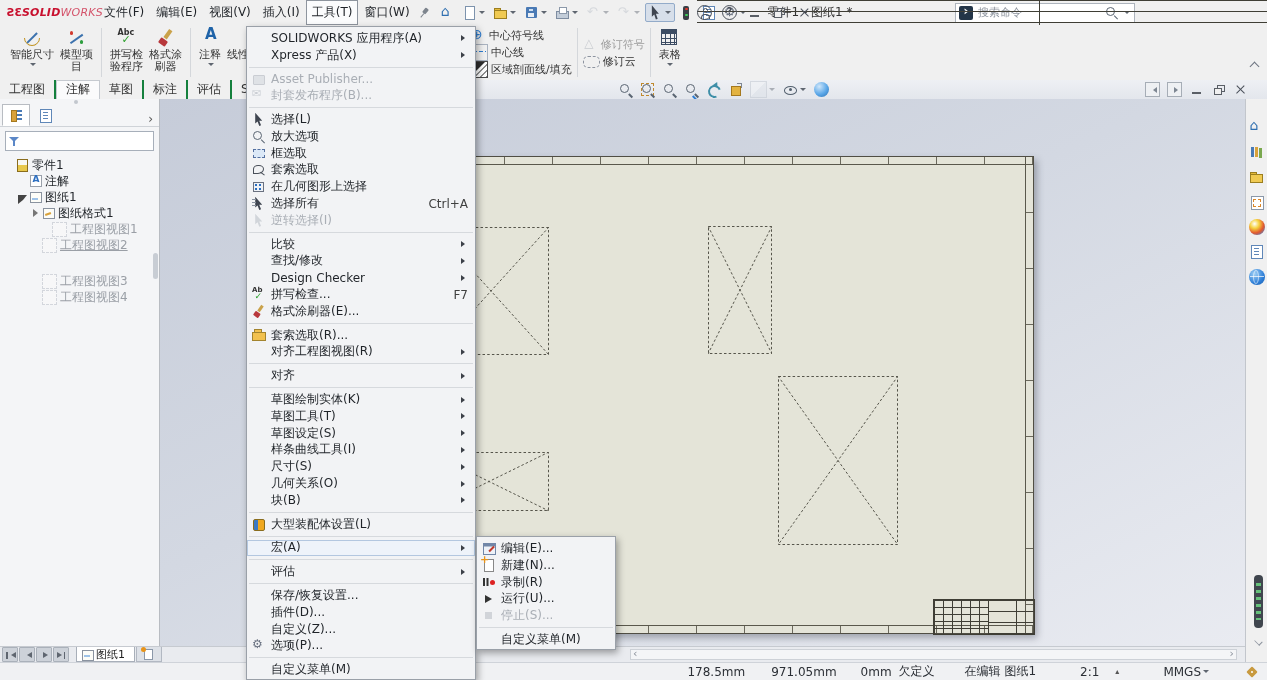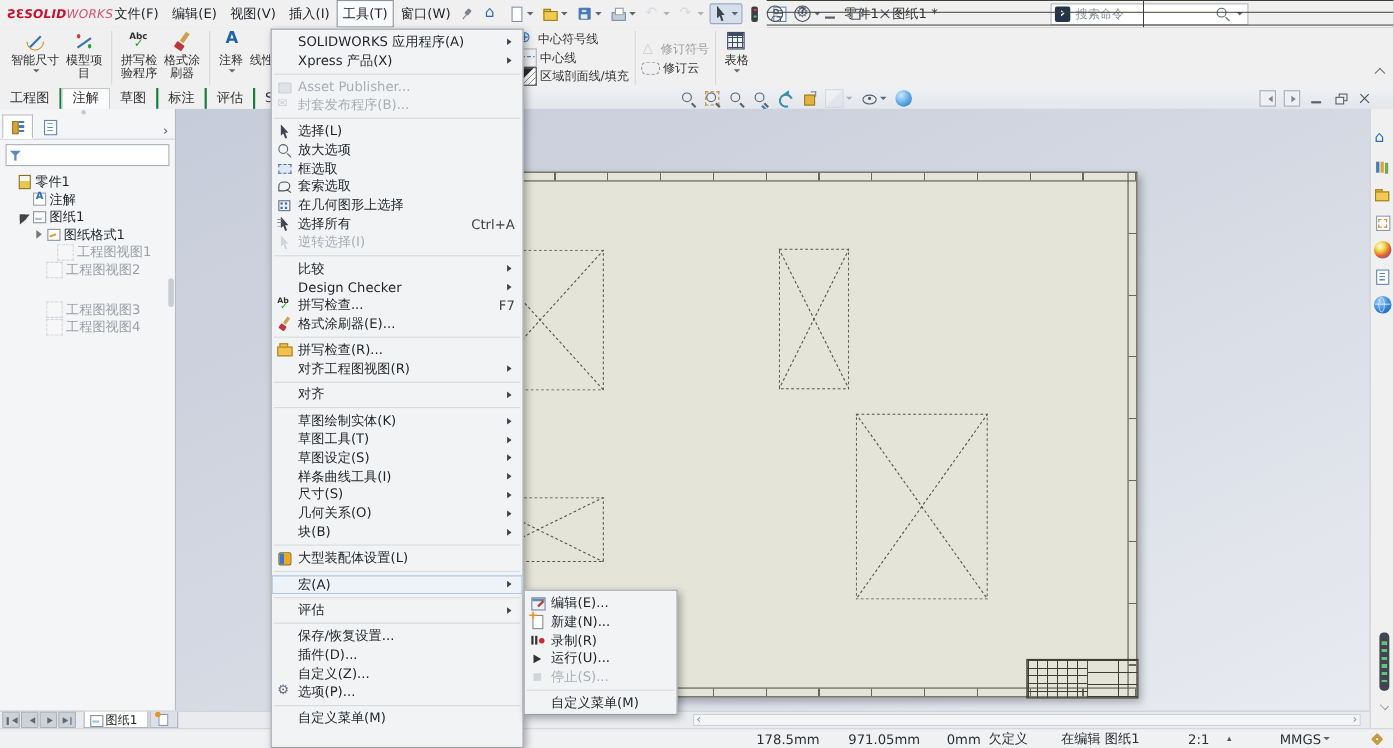--- a/index.html
+++ b/index.html
@@ -484,21 +484,21 @@
         <div class="trow" style="padding-left: 31px;">
           <span class="exp closed"></span>
           <span class="tic t-fmt"></span>
           <span>图纸格式1</span>
         </div>
         <div class="trow muted" style="padding-left: 41px;">
           <span class="exp"></span>
           <span class="tic t-view"></span>
           <span>工程图视图1</span>
         </div>
-        <div class="trow muted" style="padding-left: 31px;">
+        <div class="trow muted" style="padding-left: 31px; text-decoration: underline;">
           <span class="exp"></span>
           <span class="tic t-view"></span>
           <span>工程图视图2</span>
         </div>
         <div class="trow muted" style="padding-left: 31px; margin-top: 20px;">
           <span class="exp"></span>
           <span class="tic t-view"></span>
           <span>工程图视图3</span>
         </div>
         <div class="trow muted" style="padding-left: 31px;">
@@ -644,36 +644,41 @@
         <span class="mlabel">逆转选择(I)</span>
       </div>
       <div class="msep"></div>
       <div class="mi">
         <span class="mic "></span>
         <span class="mlabel">比较</span>
         <span class="subarr"></span>
       </div>
       <div class="mi">
         <span class="mic "></span>
+        <span class="mlabel">查找/修改</span>
+        <span class="subarr"></span>
+      </div>
+      <div class="mi">
+        <span class="mic "></span>
         <span class="mlabel">Design Checker</span>
         <span class="subarr"></span>
       </div>
       <div class="mi">
         <span class="mic m-spell"></span>
         <span class="mlabel">拼写检查...</span>
         <span class="mshort">F7</span>
       </div>
       <div class="mi">
         <span class="mic m-painter"></span>
         <span class="mlabel">格式涂刷器(E)...</span>
       </div>
       <div class="msep"></div>
       <div class="mi">
         <span class="mic m-replace"></span>
-        <span class="mlabel">拼写检查(R)...</span>
+        <span class="mlabel">套索选取(R)...</span>
       </div>
       <div class="mi">
         <span class="mic "></span>
         <span class="mlabel">对齐工程图视图(R)</span>
         <span class="subarr"></span>
       </div>
       <div class="msep"></div>
       <div class="mi">
         <span class="mic "></span>
         <span class="mlabel">对齐</span>

